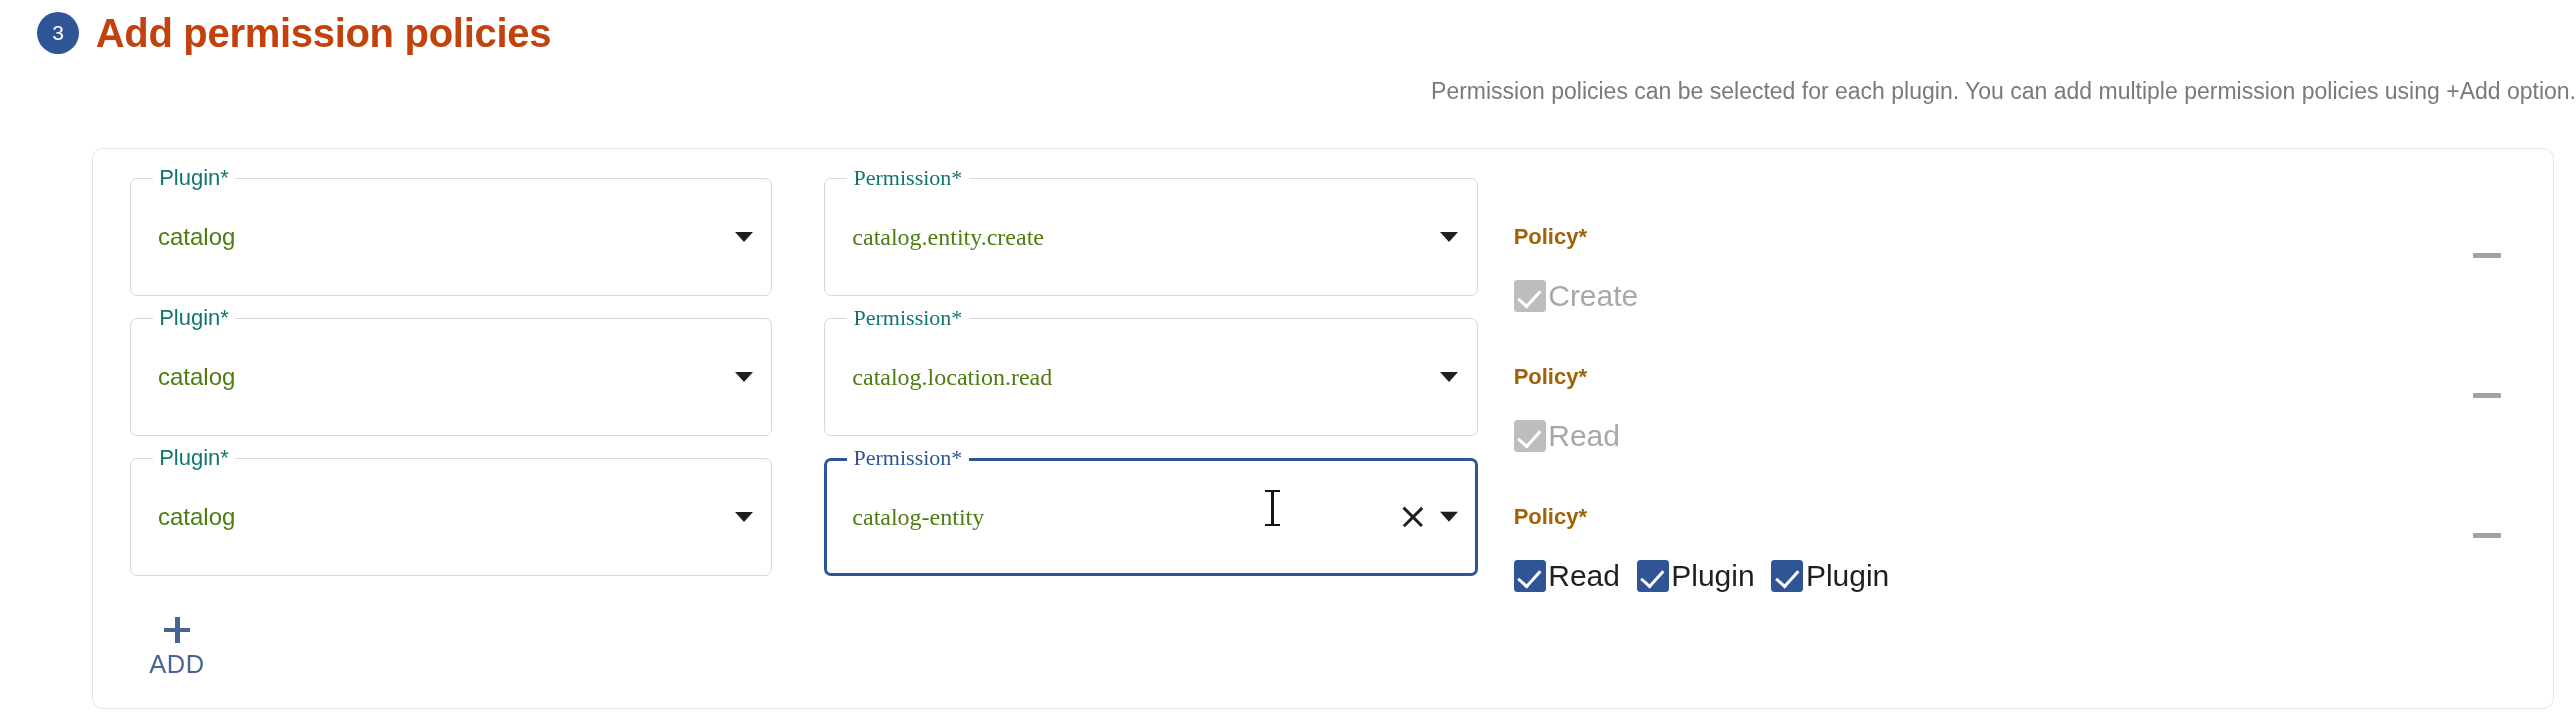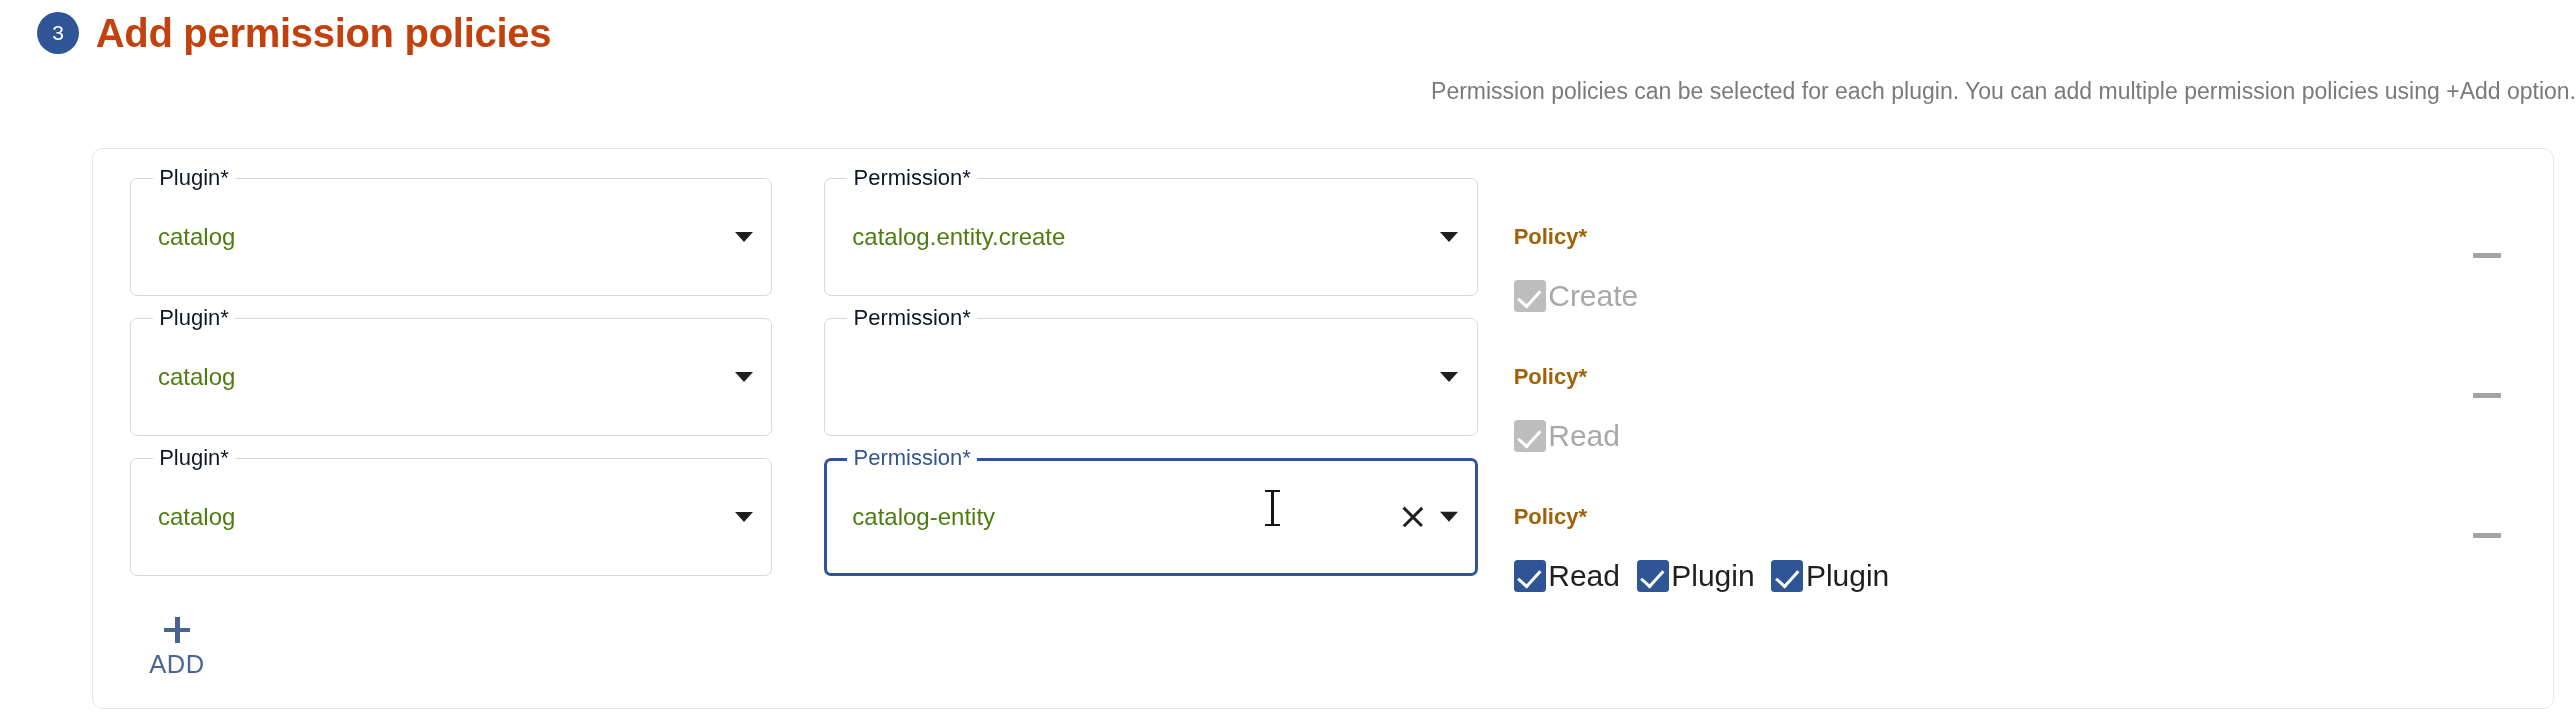--- a/index.html
+++ b/index.html
@@ -78,41 +78,41 @@
     position: relative;
   }
 
   
   .field {
     position: relative;
     height: 118px;
     margin-top: 9.7px;
   }
   .field.plugin  { width: 762px; margin-left: 37px; }
-  .field.perm    { width: 775px; margin-left: 52px; }
+  .field.perm    { width: 775px; margin-left: 52px; font-family: Liberation Serif, serif; }
 
   .field-box {
     position: absolute;
     inset: 0;
     border: 1.8px solid #d8d8d8;
     border-radius: 7px;
     background: #ffffff;
   }
   .field.focused .field-box {
     border: 3.5px solid #2f5596;
   }
 
   .field-legend {
     position: absolute;
     left: 23px;
     top: -11.4px;
     background: #ffffff;
     padding: 0 6.2px;
     font-size: 22px;
-    color: #0f172a;
+    color: #0f766e;
     line-height: 1;
     white-space: nowrap;
   }
   .field.focused .field-legend {
     color: #2f5596;
   }
 
   .field-value {
     position: absolute;
     left: 28px;
@@ -335,20 +335,21 @@
           <div class="field-box"></div>
           <span class="field-legend">Plugin*</span>
           <span class="field-value">catalog</span>
           <span class="field-adornments">
             <span class="caret-icon"></span>
           </span>
         </div>
         <div class="field perm">
           <div class="field-box"></div>
           <span class="field-legend">Permission*</span>
+          <span class="field-value">catalog.location.read</span>
           <span class="field-adornments">
             <span class="caret-icon"></span>
           </span>
         </div>
         <div class="policy-col">
           <div class="policy-label">Policy*</div>
           <div class="checkbox-group">
             <label class="checkbox-item">
               <span class="cbox disabled"></span>
               <span class="cbox-label disabled">Read</span>

